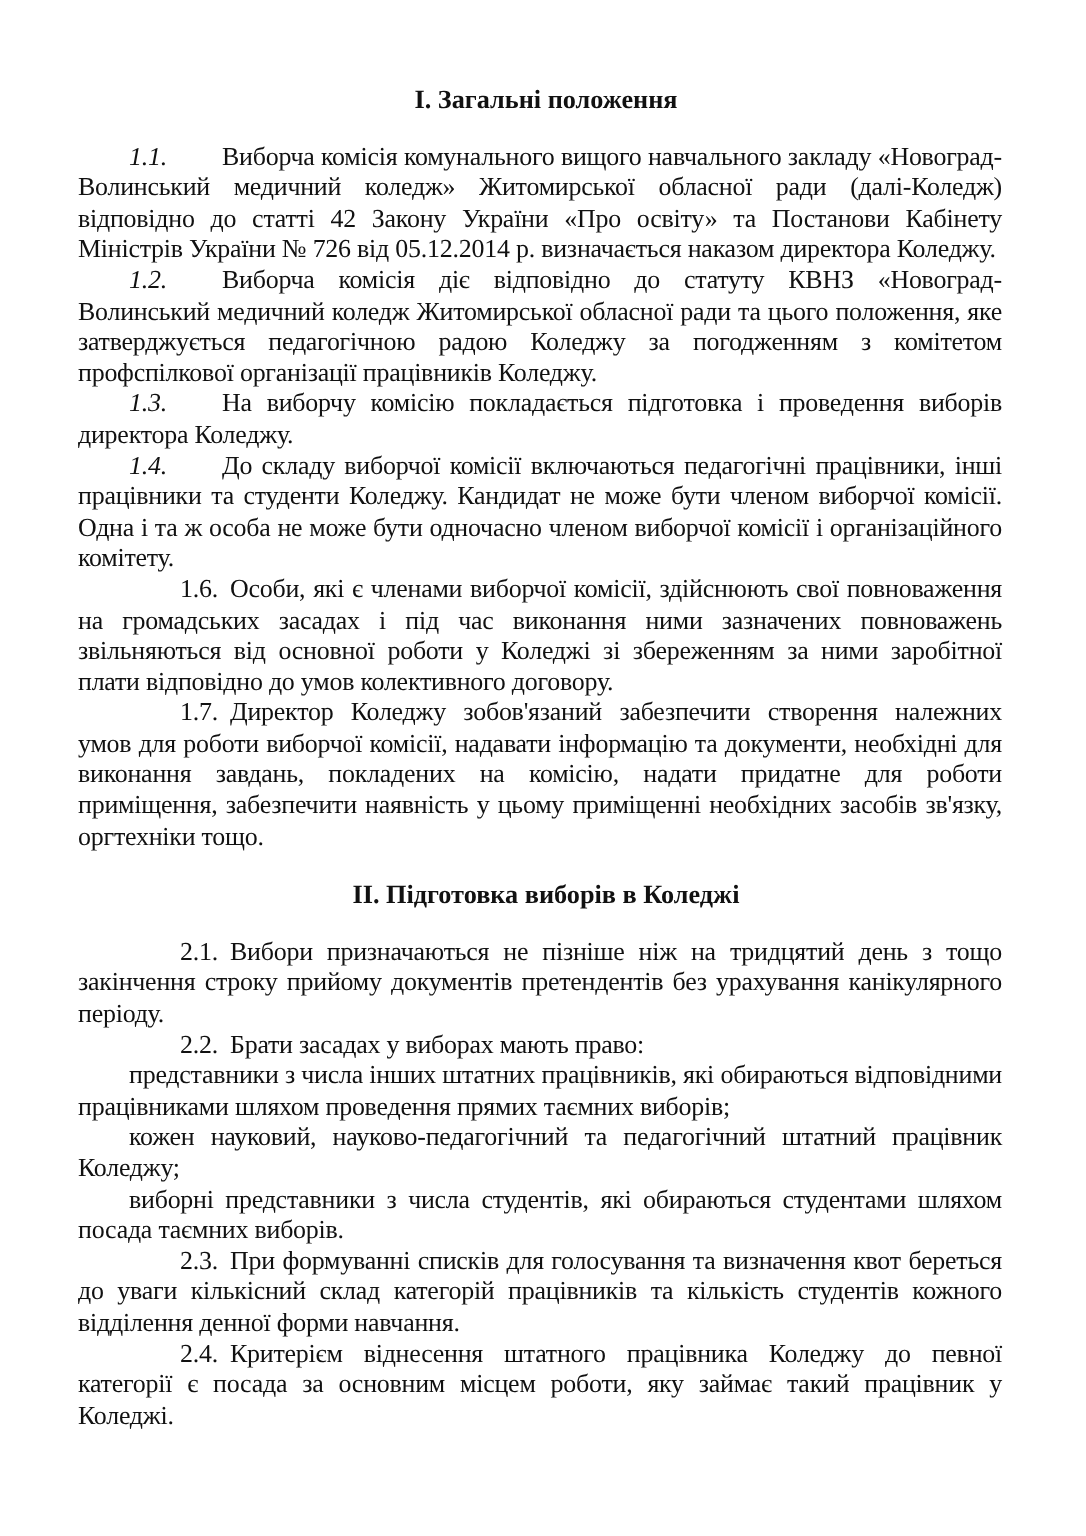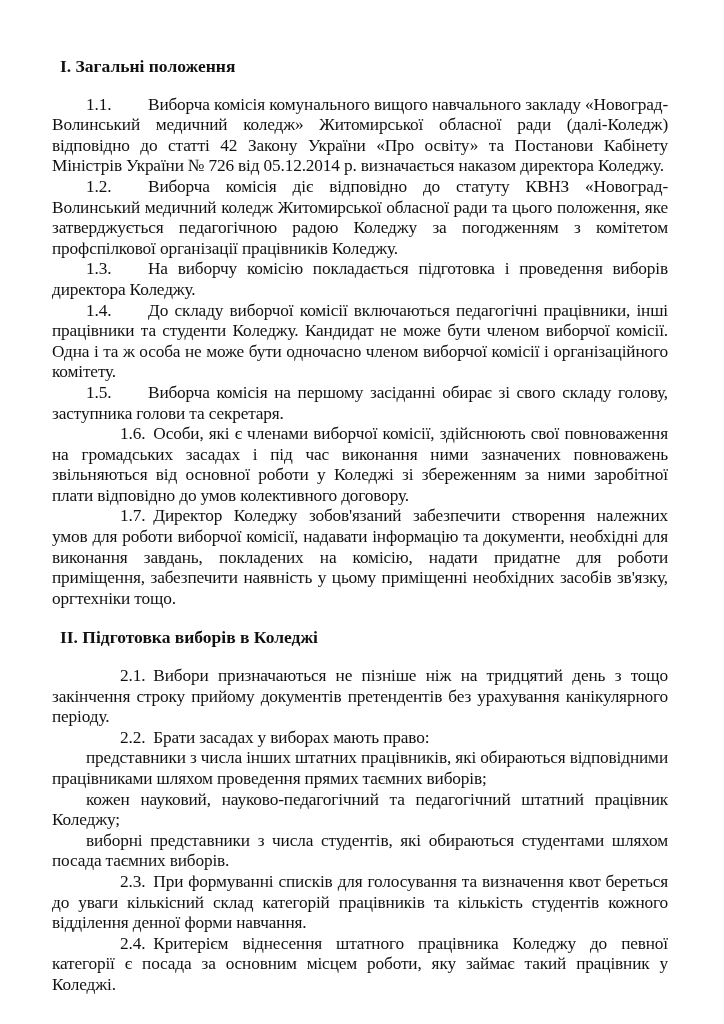--- a/index.html
+++ b/index.html
@@ -17,54 +17,53 @@
     }
     .page {
       position: absolute;
       left: 52px;
       top: 0;
       width: 616px;
     }
     .section-heading {
       font-weight: bold;
       font-size: 17.5px;
-      text-align: left;
+      text-align: center;
       line-height: 20.6px;
       margin: 0;
       padding-left: 8px;
     }
     .section-1-heading { margin-top: 56px; }
     .section-2-heading { margin-top: 18px; }
     .section-body { margin-top: 18px; }
     .para {
       font-size: 17.3px;
       line-height: 20.6px;
       text-align: justify;
       text-indent: 34px;
       margin: 0;
       letter-spacing: -0.15px;
     }
     .num {
       display: inline-block;
     }
-    .num.wide { width: 62px; text-indent: 0; }
+    .num.wide { width: 62px; text-indent: 0; font-style: italic; }
     .num.narrow { margin-right: 8px; }
   </style>
 </head>
 <body>
 
 <div class="page">
 
   <h2 class="section-heading section-1-heading">I. Загальні положення</h2>
   <div class="section-body">
     <p class="para"><span class="num wide">1.1.</span><span>Виборча комісія комунального вищого навчального закладу «Новоград-Волинський  медичний коледж» Житомирської обласної ради (далі-Коледж) відповідно до статті 42 Закону України «Про освіту» та Постанови Кабінету Міністрів України № 726 від 05.12.2014 р. визначається наказом директора Коледжу.</span></p>
     <p class="para"><span class="num wide">1.2.</span><span>Виборча  комісія діє відповідно до статуту КВНЗ «Новоград-Волинський  медичний коледж Житомирської обласної ради та цього положення, яке затверджується педагогічною радою Коледжу за погодженням з комітетом профспілкової організації працівників Коледжу.</span></p>
     <p class="para"><span class="num wide">1.3.</span><span>На виборчу комісію покладається підготовка і проведення виборів директора Коледжу.</span></p>
     <p class="para"><span class="num wide">1.4.</span><span>До   складу виборчої комісії включаються педагогічні працівники, інші працівники та студенти Коледжу. Кандидат не може бути членом виборчої комісії. Одна і та ж особа не може бути одночасно членом виборчої комісії і організаційного комітету.</span></p>
-    <p class="para"><span class="num wide">1.5.</span><span>Виборча комісія на першому засіданні обирає зі свого складу голову, заступника голови та секретаря.</span></p>
     <p class="para"><span class="num narrow">1.6.</span><span>Особи, які є членами виборчої комісії, здійснюють свої повноваження на громадських засадах і під час виконання ними зазначених повноважень звільняються від основної роботи у Коледжі зі збереженням за ними заробітної плати відповідно до умов колективного договору.</span></p>
     <p class="para"><span class="num narrow">1.7.</span><span>Директор Коледжу зобов'язаний забезпечити створення належних умов для роботи виборчої комісії, надавати інформацію та документи, необхідні для виконання завдань, покладених на комісію, надати придатне для роботи приміщення, забезпечити наявність у цьому приміщенні необхідних засобів зв'язку, оргтехніки тощо.</span></p>
   </div>
 
   <h2 class="section-heading section-2-heading">II. Підготовка виборів в Коледжі</h2>
   <div class="section-body">
     <p class="para"><span class="num narrow">2.1.</span><span>Вибори призначаються не пізніше ніж на тридцятий день з тощо закінчення строку прийому документів претендентів без урахування канікулярного періоду.</span></p>
     <p class="para"><span class="num narrow">2.2.</span><span>Брати засадах у виборах мають право:</span></p>
     <p class="para"><span>представники з числа інших штатних працівників, які обираються відповідними працівниками шляхом проведення прямих таємних виборів;</span></p>
     <p class="para"><span>кожен науковий, науково-педагогічний та педагогічний штатний працівник Коледжу;</span></p>

